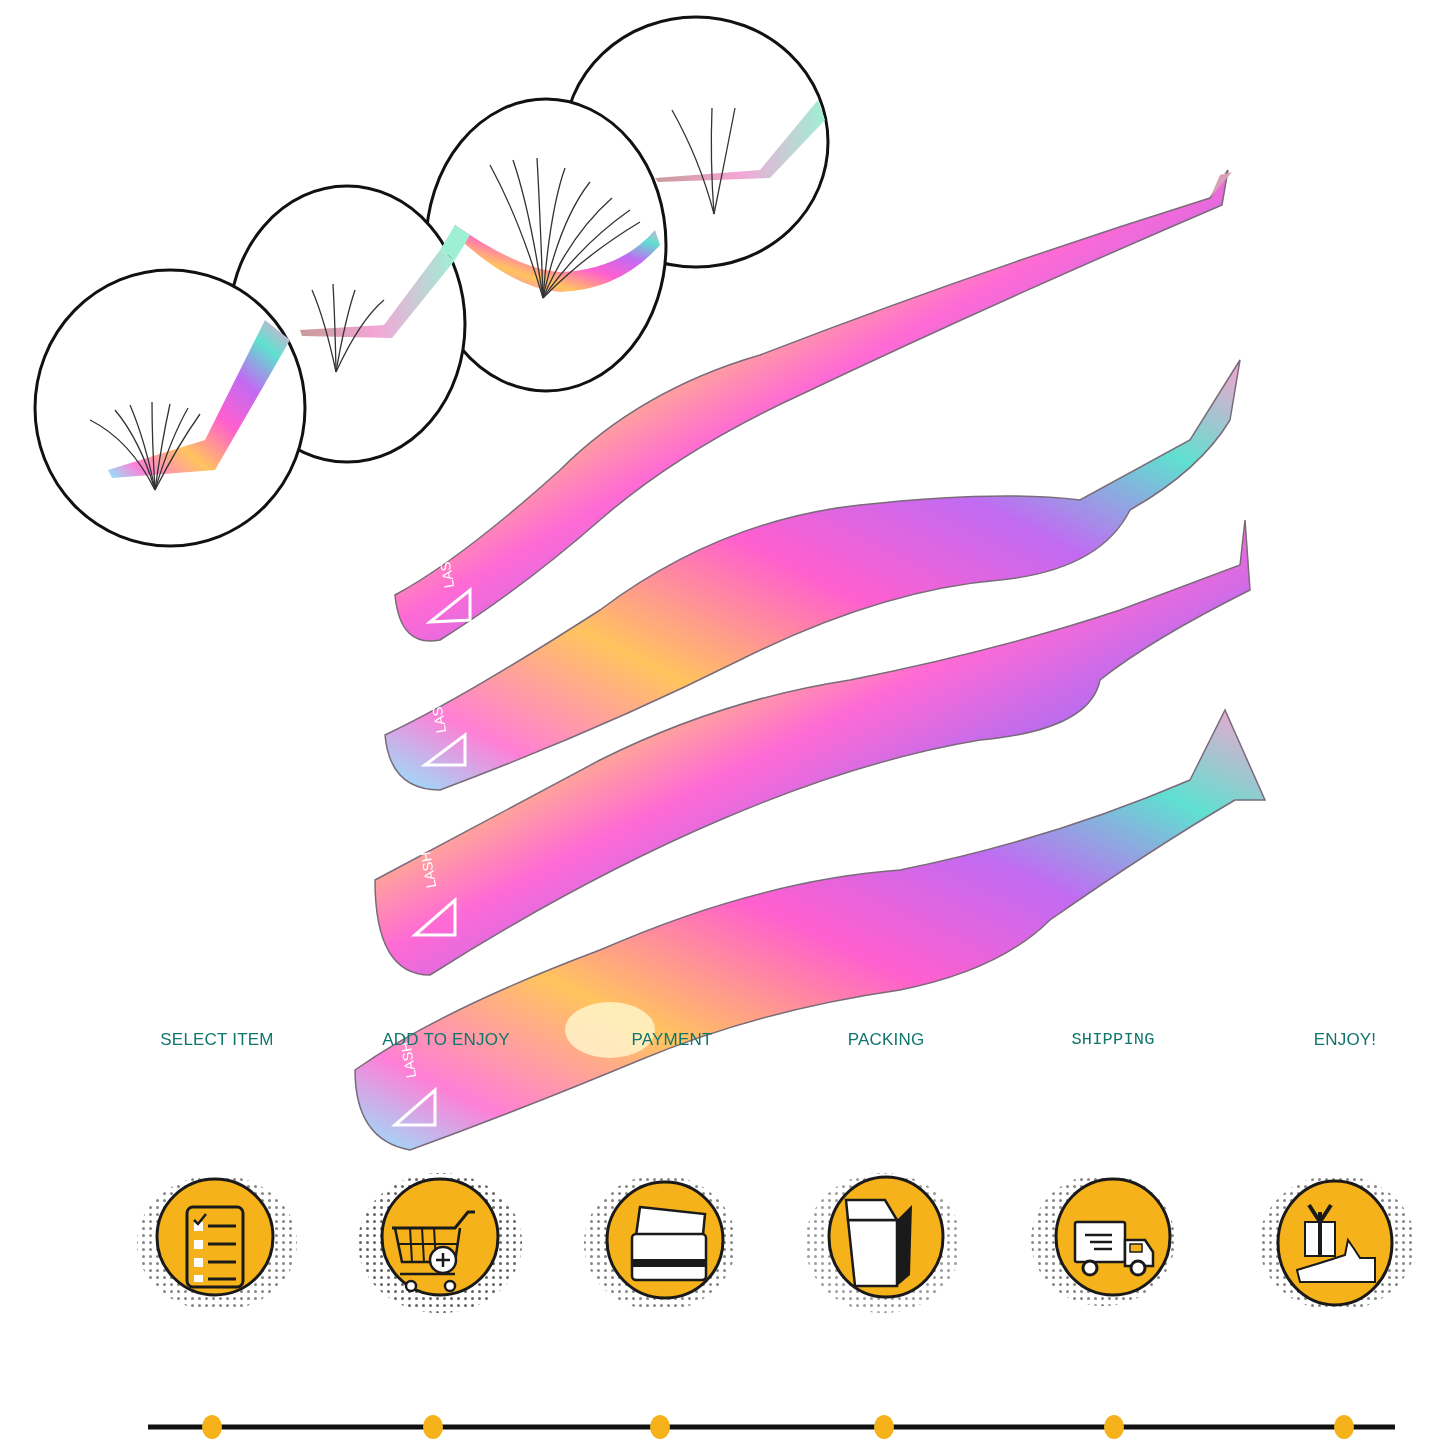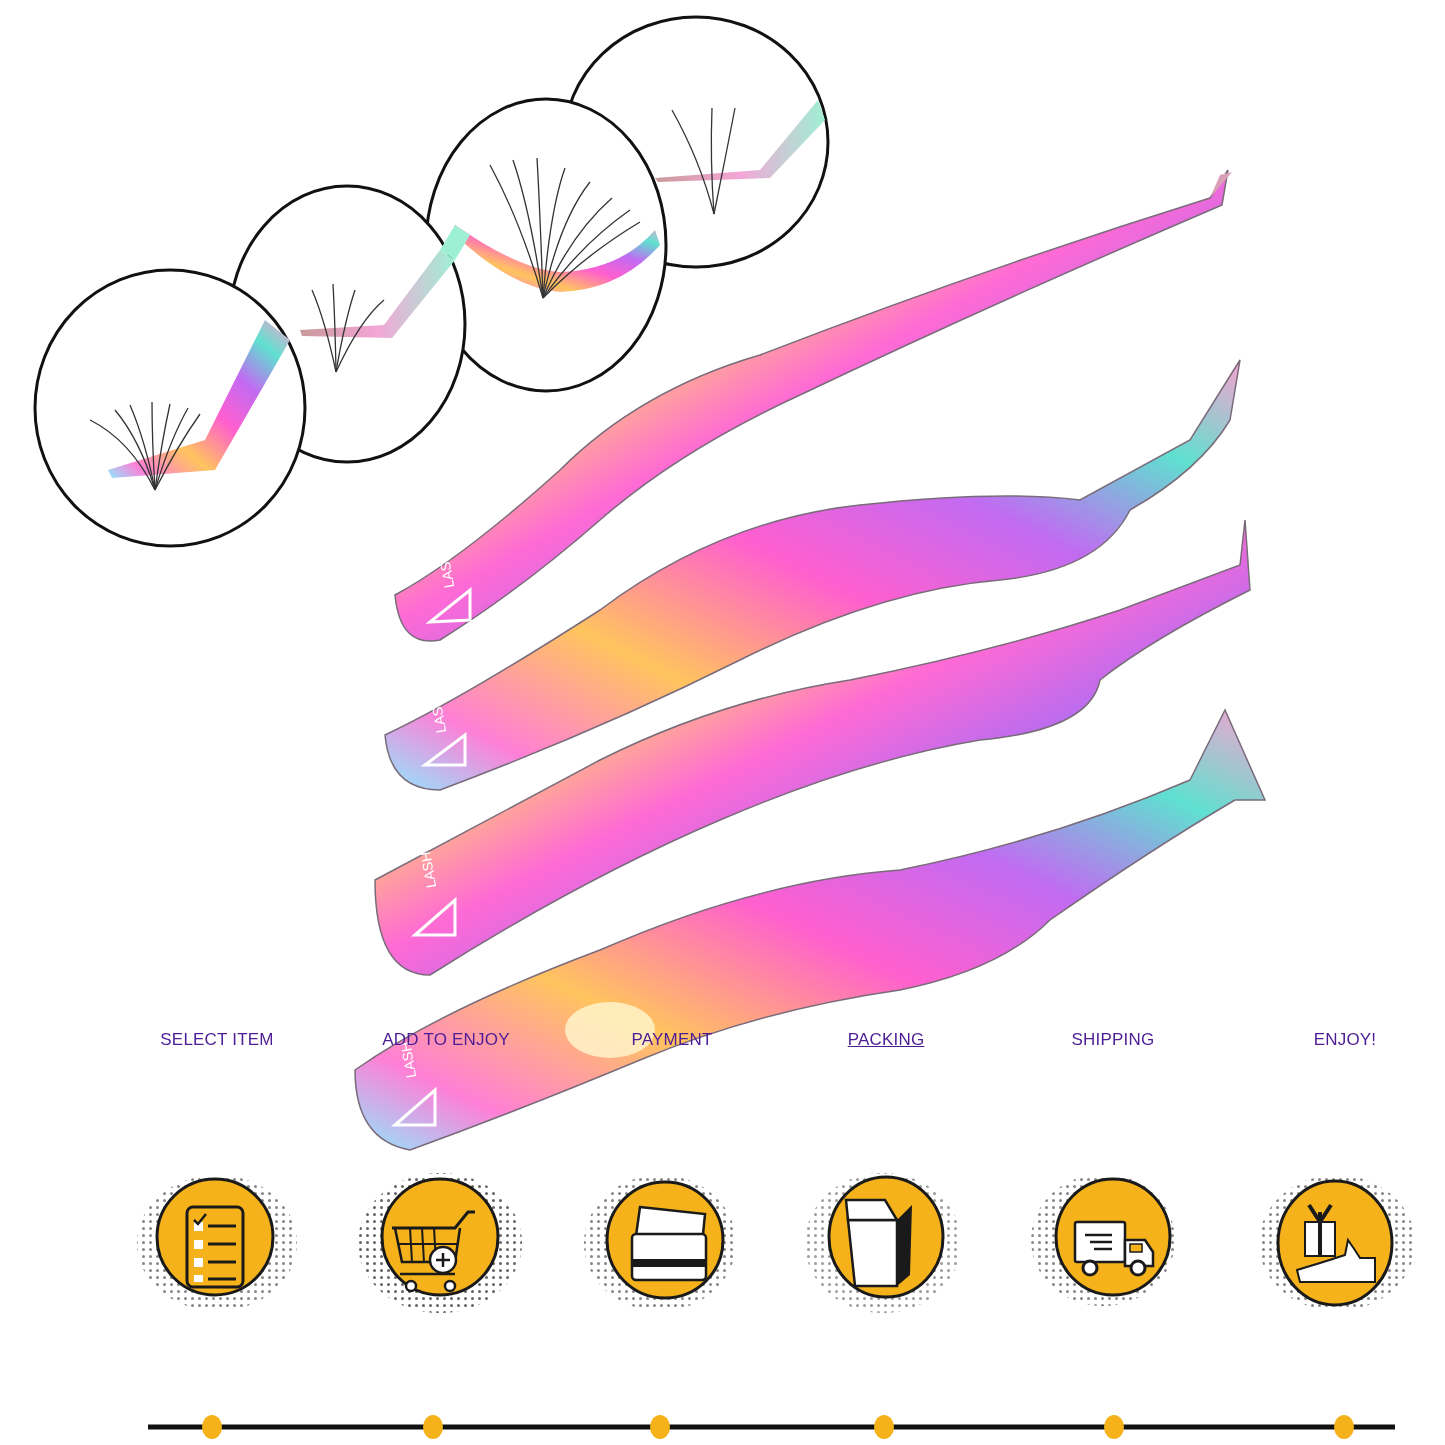--- a/index.html
+++ b/index.html
@@ -1,20 +1,20 @@
 <!DOCTYPE html>
 <html><head>
 <meta charset="utf-8">
 <style>
   html, body { margin:0; padding:0; background:#ffffff; }
   body { width:1445px; height:1445px; position:relative; overflow:hidden; font-family:"Liberation Sans", sans-serif; }
   .layer { position:absolute; left:0; top:0; }
   .step-label {
     position:absolute; top:1030px; width:200px; text-align:center;
-    font-family:"Liberation Sans", sans-serif; font-size:17px; color:#4c1d95; letter-spacing:0.2px;
+    font-family:"Liberation Sans", sans-serif; font-size:17px; color:#0f766e; letter-spacing:0.2px;
     transform:translateX(-50%);
   }
 </style>
 </head>
 <body>
 
 <svg class="layer" width="1445" height="1445" viewBox="0 0 1445 1445">
   <defs>
     <linearGradient id="irid" x1="0" y1="0" x2="1" y2="1">
       <stop offset="0" stop-color="#7ff0c8"></stop>
@@ -219,15 +219,15 @@
       <ellipse cx="884" cy="1427" rx="10" ry="12"></ellipse>
       <ellipse cx="1114" cy="1427" rx="10" ry="12"></ellipse>
       <ellipse cx="1344" cy="1427" rx="10" ry="12"></ellipse>
     </g>
   </g>
 </svg>
 
 <div class="step-label" style="left:217px;">SELECT ITEM</div>
 <div class="step-label" style="left:446px;">ADD TO ENJOY</div>
 <div class="step-label" style="left:672px;">PAYMENT</div>
-<div class="step-label" style="left:886px;text-decoration:underline;">PACKING</div>
-<div class="step-label" style="left:1113px;">SHIPPING</div>
+<div class="step-label" style="left:886px;">PACKING</div>
+<div class="step-label" style="left:1113px;font-family:Liberation Mono, monospace;">SHIPPING</div>
 <div class="step-label" style="left:1345px;">ENJOY!</div>
 
 </body></html>

